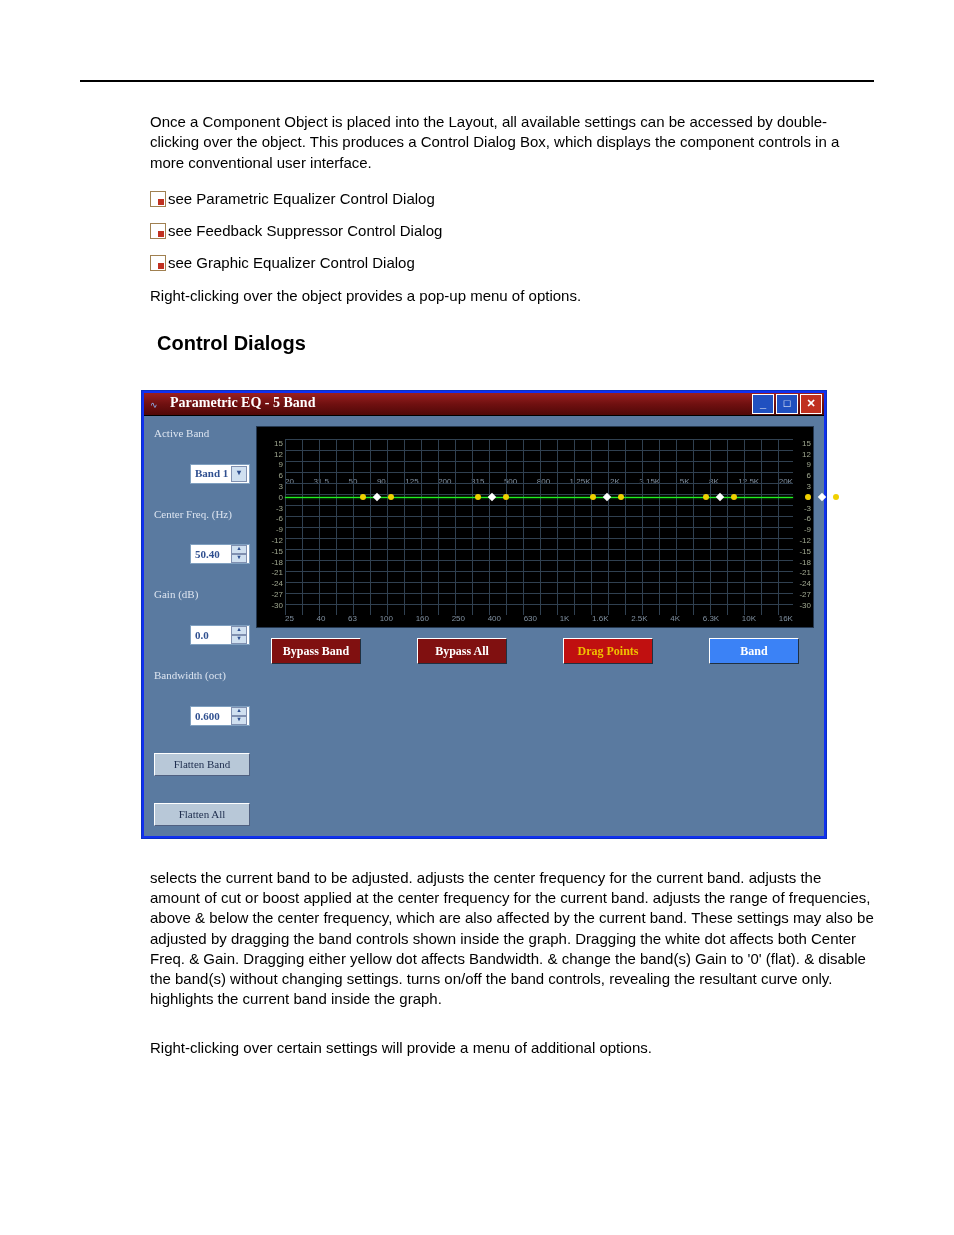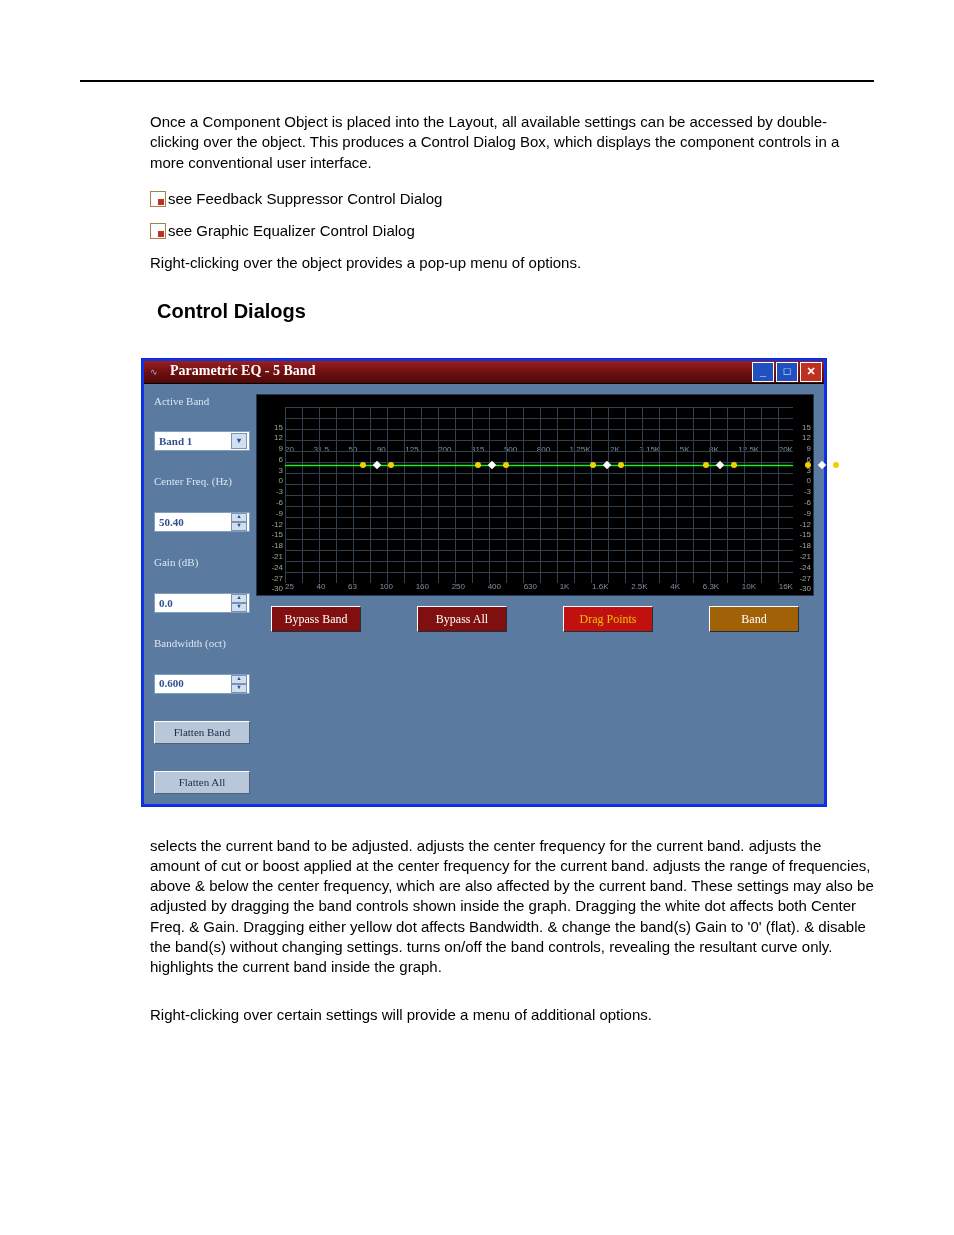--- a/index.html
+++ b/index.html
@@ -127,20 +127,21 @@
     color: #305090;
     border: 1px solid #80a0c0;
     height: 18px;
     display: flex;
     align-items: center;
     justify-content: space-between;
     padding: 0 2px 0 4px;
     font-family: "Times New Roman", serif;
     font-size: 11px;
     font-weight: bold;
+    margin-left: 36px;
   }
   .chev {
     width: 14px; height: 14px;
     background: #d0e0f0;
     border: 1px solid #8090b0;
     font-size: 8px;
     color: #305090;
     display: flex; align-items: center; justify-content: center;
   }
   .spinner .spin-btns {
@@ -191,21 +192,20 @@
   .freq-labels-bottom { bottom: 2px; gap: 8px; }
   .db-labels-left, .db-labels-right {
     position: absolute;
     top: 12px; bottom: 19px;
     display: flex;
     flex-direction: column;
     justify-content: space-between;
     font-size: 8px;
     color: #a0a890;
     width: 22px;
-    margin-top: 16px;
   }
   .db-labels-left { left: 4px; text-align: right; }
   .db-labels-right { right: 2px; text-align: right; }
   .grid {
     position: absolute;
     top: 12px; bottom: 12px; left: 28px; right: 20px;
     background:
       repeating-linear-gradient(to right, #304050 0, #304050 1px, transparent 1px, transparent 17px),
       repeating-linear-gradient(to bottom, #304050 0, #304050 1px, transparent 1px, transparent 11px);
   }
@@ -227,47 +227,51 @@
 
   .button-row {
     display: flex;
     gap: 56px;
     justify-content: center;
     padding: 10px 0 2px 0;
   }
   .row-button {
     font-family: "Times New Roman", serif;
     font-size: 12px;
-    font-weight: normal;
+    font-weight: bold;
     padding: 4px 5px;
     border: 1px solid #fff;
     border-right-color: #203040;
     border-bottom-color: #203040;
     min-width: 78px;
     text-align: center;
   }
   .btn-red-dark { background: #801010; color: #fff; }
   .btn-red-bright { background: #c01010; color: #f0c000; }
-  .btn-blue { background: #a16207; color: #fff; }
+  .btn-blue { background: #3b82f6; color: #fff; }
 
   .explain {
     font-size: 15px;
     line-height: 1.35;
     margin-bottom: 28px;
   }
 </style>
 </head>
 <body>
 
 <div class="page">
   <hr class="hr-top">
 
   <div class="content">
     <div class="para">Once a Component Object is placed into the Layout, all available settings can be accessed by double-clicking over the object. This produces a Control Dialog Box, which displays the component controls in a more conventional user interface.</div>
 
+    <div class="link-line">
+      <span class="doc-icon"></span>
+      <span>see Parametric Equalizer Control Dialog</span>
+    </div>
     <div class="link-line">
       <span class="doc-icon"></span>
       <span>see Feedback Suppressor Control Dialog</span>
     </div>
     <div class="link-line">
       <span class="doc-icon"></span>
       <span>see Graphic Equalizer Control Dialog</span>
     </div>
 
     <div class="para">Right-clicking over the object provides a pop-up menu of options.</div>

